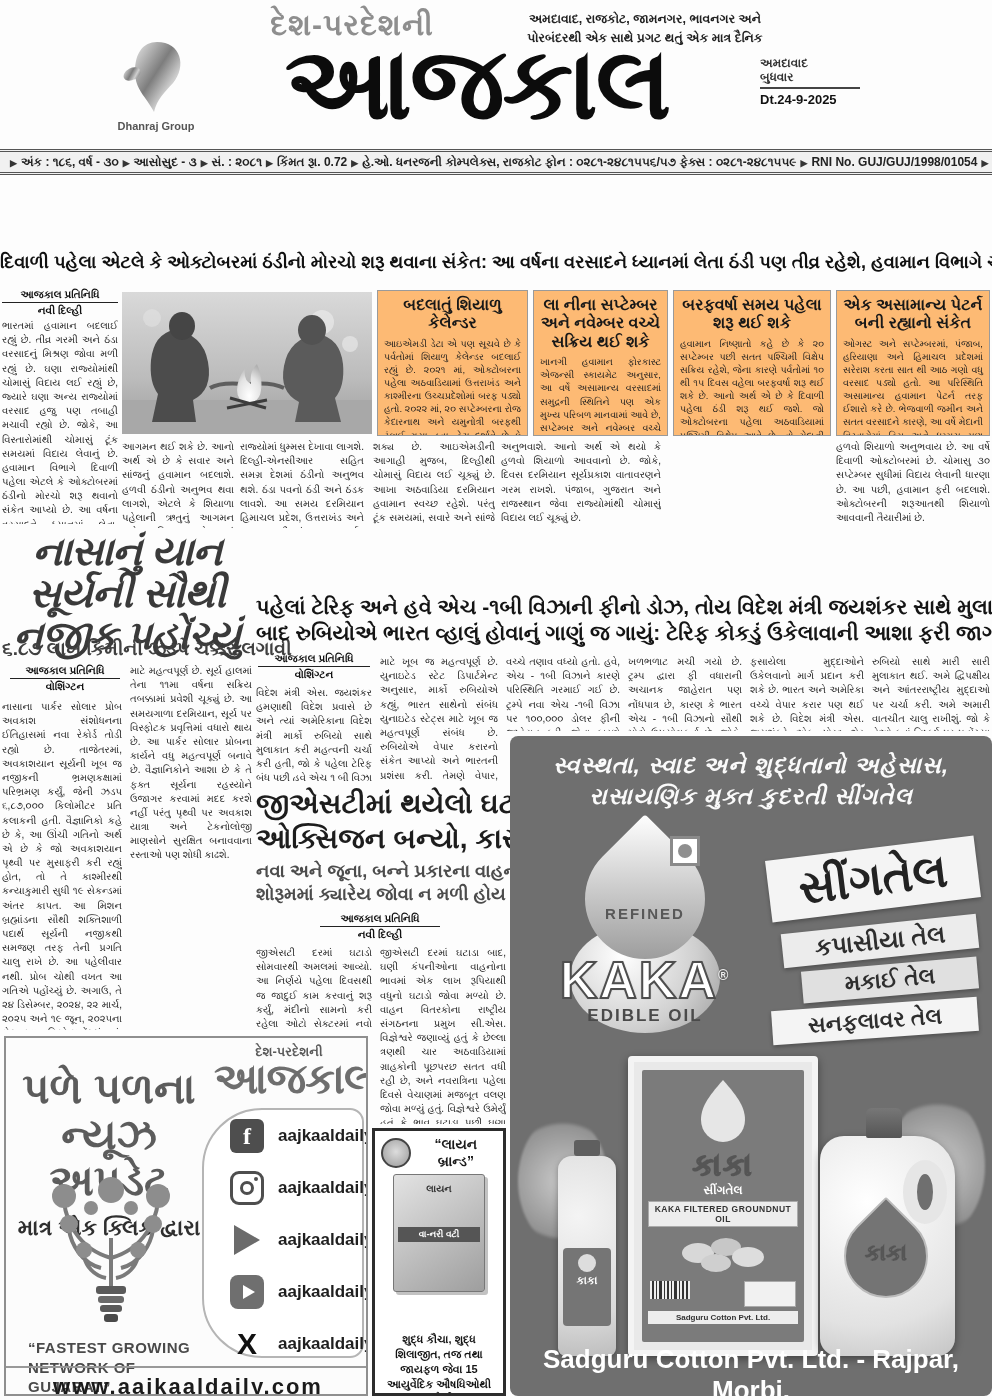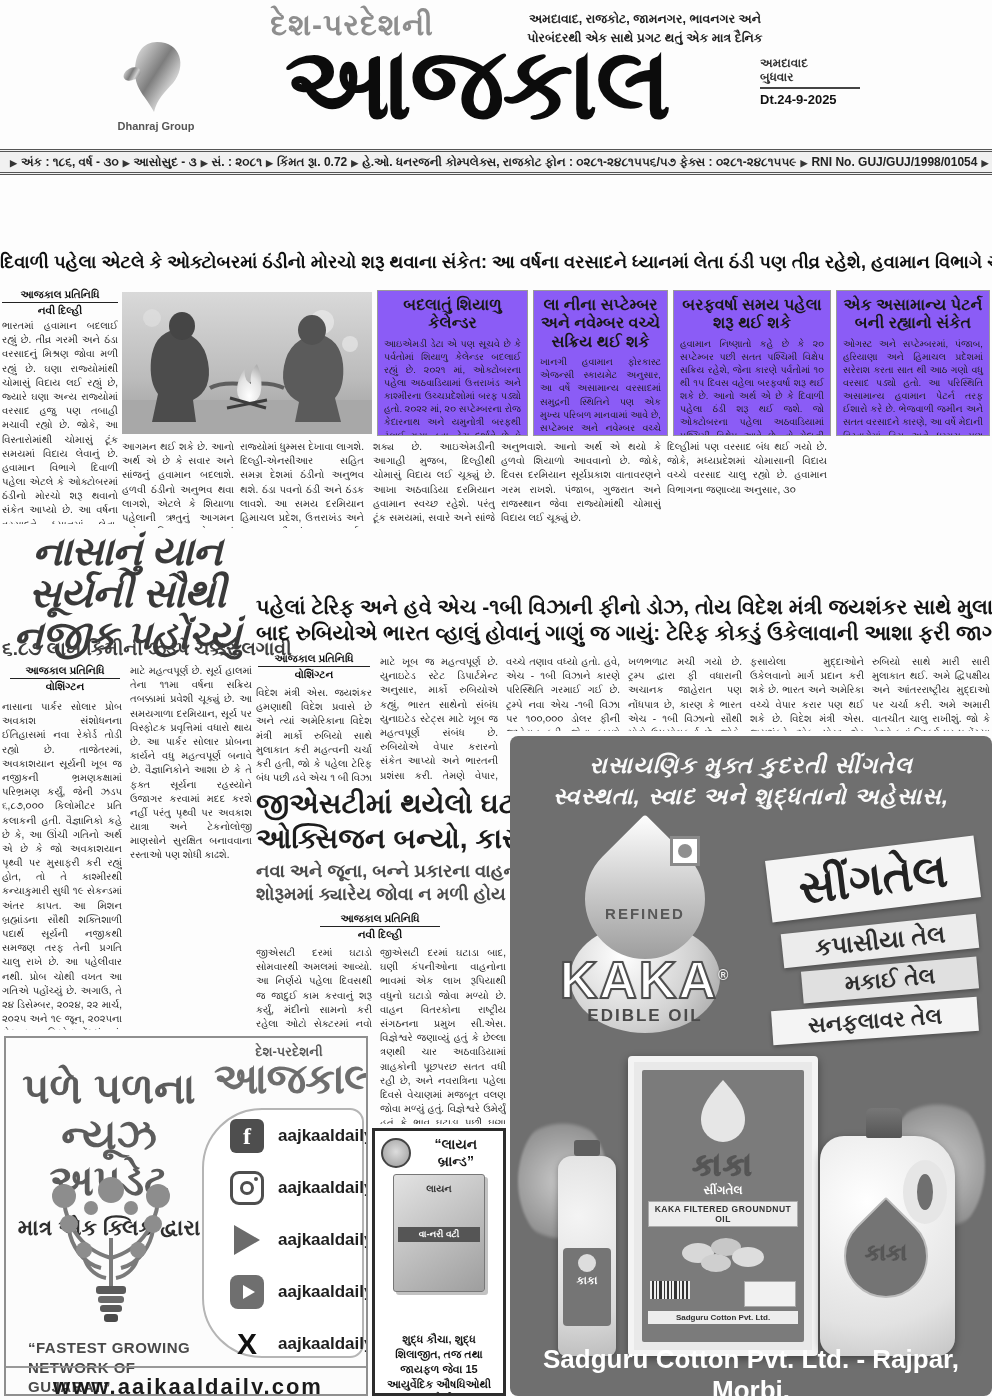--- a/index.html
+++ b/index.html
@@ -23,21 +23,21 @@
   .infobar .mk { color:#333; font-size:9px; margin:0 4px; }
 
   
   .lead-head { font-size:47px; font-weight:900; color:#3c3c3c; text-align:center; white-space:nowrap; letter-spacing:-1px; }
   .lead-sub { font-size:18px; font-weight:bold; color:#101010; text-align:center; white-space:nowrap; }
   .byline { text-align:center; font-size:10.5px; font-weight:bold; color:#111; border-bottom:1.5px solid #222; padding-bottom:1px; }
   .dateline { text-align:center; font-size:10.5px; font-weight:bold; color:#111; padding:1px 0 2px; }
   .jtext { font-size:10px; line-height:1.42; text-align:justify; color:#1c1c1c; overflow:hidden; }
 
   
-  .substory { border:1px solid #9a9a9a; background:#8b5cf6; padding:5px 6px; overflow:hidden; }
+  .substory { border:1px solid #9a9a9a; background:#fdba74; padding:5px 6px; overflow:hidden; }
   .substory h3 { font-size:16px; font-weight:900; color:#181818; text-align:center; line-height:1.15; margin-bottom:4px; }
   .substory p { font-size:9.5px; line-height:1.38; text-align:justify; color:#1c1c1c; }
 
   .nasa-head { font-size:40px; font-weight:700; font-style:italic; color:#3a3a3a; line-height:1.05; letter-spacing:-1px; }
   .nasa-sub { font-size:19px; font-weight:900; color:#404040; white-space:nowrap; }
   .us-head { font-size:44px; font-weight:900; color:#323232; text-align:center; white-space:nowrap; letter-spacing:-1px; }
   .us-sub { font-size:21px; font-weight:900; color:#141414; text-align:center; line-height:1.25; white-space:nowrap; }
   .gst-head { font-size:28px; font-weight:900; color:#1d1d1d; text-align:center; line-height:1.25; white-space:nowrap; }
   .gst-sub { font-size:18px; font-weight:900; color:#4c4c4c; text-align:center; line-height:1.3; white-space:nowrap; }
 
@@ -187,21 +187,21 @@
   </div>
   <div class="abs substory" style="left:836px;top:290px;width:154px;height:146px;">
     <h3>એક અસામાન્ય પેટર્ન બની રહ્યાનો સંકેત</h3>
     <p>ઓગસ્ટ અને સપ્ટેમ્બરમાં, પંજાબ, હરિયાણા અને હિમાચલ પ્રદેશમાં સરેરાશ કરતા સાત થી આઠ ગણો વધુ વરસાદ પડ્યો હતો. આ પરિસ્થિતિ અસામાન્ય હવામાન પેટર્ન તરફ ઈશારો કરે છે. ભેજવાળી જમીન અને સતત વરસાદને કારણે, આ વર્ષે મેદાની વિસ્તારોમાં હિમ અને ધુમ્મસ પણ સમય પહેલા આવી શકે છે. તેની અસર ખેતરના પાકથી લઈને પરિવહન સુધીની દરેક વસ્તુ પર પડશે.</p>
   </div>
 
   <div class="abs jtext" style="left:122px;top:440px;width:112px;height:88px;">આગમન થઈ શકે છે. આનો અર્થ એ છે કે સવાર અને સાંજનું હવામાન બદલાશે. હળવી ઠંડીનો અનુભવ થવા લાગશે, એટલે કે શિયાળા પહેલાની ઋતુનું આગમન થશે. દરમિયાન, નવેમ્બરમાં ઉત્તર ભારતના ઘણા</div>
   <div class="abs jtext" style="left:240px;top:440px;width:124px;height:88px;">રાજ્યોમાં ધુમ્મસ દેખાવા લાગશે. દિલ્હી-એનસીઆર સહિત સમગ્ર દેશમાં ઠંડીનો અનુભવ થશે. ઠંડા પવનો ઠંડી અને ઠંડક લાવશે. આ સમય દરમિયાન હિમાચલ પ્રદેશ, ઉત્તરાખંડ અને જમ્મુ-કાશ્મીરમાં પણ બરફવર્ષા</div>
   <div class="abs jtext" style="left:373px;top:440px;width:122px;height:84px;">શક્ય છે. આઇએમડીની આગાહી મુજબ, દિલ્હીથી ચોમાસું વિદાય લઈ ચૂક્યું છે. આખા અઠવાડિયા દરમિયાન હવામાન સ્વચ્છ રહેશે. પરંતુ ટૂંક સમયમાં, સવારે અને સાંજે હવામાનમાં ફેરફાર</div>
   <div class="abs jtext" style="left:501px;top:440px;width:160px;height:84px;">અનુભવાશે. આનો અર્થ એ થયો કે હળવો શિયાળો આવવાનો છે. જોકે, દિવસ દરમિયાન સૂર્યપ્રકાશ વાતાવરણને ગરમ રાખશે. પંજાબ, ગુજરાત અને રાજસ્થાન જેવા રાજ્યોમાંથી ચોમાસું વિદાય લઈ ચૂક્યું છે.</div>
-  <div class="abs jtext" style="left:667px;top:440px;width:160px;height:84px;">દિલ્હીમાં પણ વરસાદ બંધ થઈ ગયો છે. જોકે, મધ્યપ્રદેશમાં ચોમાસાની વિદાય વચ્ચે વરસાદ ચાલુ રહ્યો છે. હવામાન વિભાગના જણાવ્યા અનુસાર, ૩૦</div>
+  <div class="abs jtext" style="left:836px;top:440px;width:154px;height:84px;">હળવો શિયાળો અનુભવાય છે. આ વર્ષે દિવાળી ઓક્ટોબરમાં છે. ચોમાસુ ૩૦ સપ્ટેમ્બર સુધીમાં વિદાય લેવાની ધારણા છે. આ પછી, હવામાન ફરી બદલાશે. ઓક્ટોબરની શરૂઆતથી શિયાળો આવવાની તૈયારીમાં છે.</div>
 
   <div class="abs nasa-head" style="left:2px;top:530px;width:250px;text-align:center;">નાસાનું યાન સૂર્યની સૌથી નજીક પહોંચ્યું</div>
   <div class="abs nasa-sub" style="left:2px;top:638px;width:250px;text-align:center;">૬.૮૭ લાખ કિમીની ઝડપે ચક્કર લગાવી</div>
   <div class="abs" style="left:10px;top:664px;width:110px;">
     <div class="byline">આજકાલ પ્રતિનિધિ</div>
     <div class="dateline">વોશિંગ્ટન</div>
   </div>
   <div class="abs jtext" style="left:2px;top:700px;width:120px;height:330px;">નાસાના પાર્કર સોલાર પ્રોબ અવકાશ સંશોધનના ઈતિહાસમાં નવા રેકોર્ડ તોડી રહ્યો છે. તાજેતરમાં, અવકાશયાન સૂર્યની ખૂબ જ નજીકની ભ્રમણકક્ષામાં પરિભ્રમણ કર્યું, જેની ઝડપ ૬,૮૭,૦૦૦ કિલોમીટર પ્રતિ કલાકની હતી. વૈજ્ઞાનિકો કહે છે કે, આ ઊંચી ગતિનો અર્થ એ છે કે જો અવકાશયાન પૃથ્વી પર મુસાફરી કરી રહ્યું હોત, તો તે કાશ્મીરથી કન્યાકુમારી સુધી ૧૯ સેકન્ડમાં અંતર કાપત. આ મિશન બ્રહ્માંડના સૌથી શક્તિશાળી પદાર્થ સૂર્યની નજીકથી સમજણ તરફ તેની પ્રગતિ ચાલુ રાખે છે. આ પહેલીવાર નથી. પ્રોબ ચોથી વખત આ ગતિએ પહોંચ્યું છે. અગાઉ, તે ૨૪ ડિસેમ્બર, ૨૦૨૪, ૨૨ માર્ચ, ૨૦૨૫ અને ૧૯ જૂન, ૨૦૨૫ના રોજ આ ગતિએ પહોંચ્યું હતું. પાર્કર સોલાર પ્રોબ સૂર્યના વાતાવરણમાંથી પસાર થઈ રહ્યું છે. ત્યાંથી, તે સૌર પવનની જ્વાળાઓ અને કોરોનલ માસ ઇજેક્શન જેવી ઘટનાઓનું નજીકથી નિરીક્ષણ કરી રહ્યું છે. આ માહિતી પૃથ્વી પર અવકાશ હવામાનની અસરને સમજવા અને આગાહી કરવા</div>
   <div class="abs jtext" style="left:130px;top:664px;width:122px;height:366px;">માટે મહત્વપૂર્ણ છે. સૂર્ય હાલમાં તેના ૧૧મા વર્ષના સક્રિય તબક્કામાં પ્રવેશી ચૂક્યું છે. આ સમયગાળા દરમિયાન, સૂર્ય પર વિસ્ફોટક પ્રવૃત્તિમાં વધારો થાય છે. આ પાર્કર સોલાર પ્રોબના કાર્યને વધુ મહત્વપૂર્ણ બનાવે છે. વૈજ્ઞાનિકોને આશા છે કે તે ફક્ત સૂર્યના રહસ્યોને ઉજાગર કરવામાં મદદ કરશે નહીં પરંતુ પૃથ્વી પર અવકાશ યાત્રા અને ટેકનોલોજી માણસોને સુરક્ષિત બનાવવાના રસ્તાઓ પણ શોધી કાઢશે.</div>
 
@@ -230,22 +230,22 @@
   </div>
   <div class="abs" style="left:320px;top:912px;width:120px;">
     <div class="byline">આજકાલ પ્રતિનિધિ</div>
     <div class="dateline">નવી દિલ્હી</div>
   </div>
   <div class="abs jtext" style="left:256px;top:946px;width:116px;height:84px;">જીએસટી દરમાં ઘટાડો સોમવારથી અમલમાં આવ્યો. આ નિર્ણયે પહેલા દિવસથી જ જાદુઈ કામ કરવાનું શરૂ કર્યું, મંદીનો સામનો કરી રહેલા ઓટો સેક્ટરમાં નવો પ્રાણ ફૂક્યો. જીએસટી સુધારાના પહેલા જ દિવસે રેકોર્ડ વાહનોનું વેચાણ જોવા મળ્યું, પછી ભલે તે નવા હોય કે વપરાયેલા વાહનો માટે. દરમાં ઘટાડા બાદ, નાની કારના શોરૂમમાં ઉમટી પડ્યા. ઘણી કંપનીઓએ કહ્યું કે તેમણે વર્ષોથી કાર માટે આટલો પ્રતિસાદ જોયો નથી.</div>
   <div class="abs jtext" style="left:380px;top:946px;width:126px;height:178px;">જીએસટી દરમાં ઘટાડા બાદ, ઘણી કંપનીઓના વાહનોના ભાવમાં એક લાખ રૂપિયાથી વધુનો ઘટાડો જોવા મળ્યો છે. વાહન વિતરકોના રાષ્ટ્રીય સંગઠનના પ્રમુખ સી.એસ. વિજ્ઞેશ્વરે જણાવ્યું હતું કે છેલ્લા ત્રણથી ચાર અઠવાડિયામાં ગ્રાહકોની પૂછપરછ સતત વધી રહી છે, અને નવરાત્રિના પહેલા દિવસે વેચાણમાં મજબૂત વલણ જોવા મળ્યું હતું. વિજ્ઞેશ્વરે ઉમેર્યું હતું કે ભાવ ઘટાડા પછી ઘણા ગ્રાહકો હવે ઉચ્ચ કક્ષાની કાર ખરીદવાની યોજના બનાવી રહ્યા છે. કરવેરા સુધારા અંગે, વિજ્ઞેશ્વરે કહ્યું કે આ સુધારો ફક્ત આ તહેવારોની મોસમ માટે જ નહીં પરંતુ આવનારા વર્ષો માટે ઉદ્યોગ માટે ફાયદાકારક સાબિત થશે.</div>
 
   <div class="abs kaka" style="left:510px;top:736px;width:482px;height:660px;">
     <div style="padding-top:14px;">
+      <div class="kaka-tag">સ્વસ્થતા, સ્વાદ અને શુદ્ધતાનો અહેસાસ,</div>
       <div class="kaka-tag">રાસાયણિક મુક્ત કુદરતી સીંગતેલ</div>
-      <div class="kaka-tag">સ્વસ્થતા, સ્વાદ અને શુદ્ધતાનો અહેસાસ,</div>
     </div>
 
     <div class="abs" style="left:30px;top:95px;width:210px;height:210px;">
       <div class="dropball" style="left:30px;top:92px;"></div>
       <div class="drop" style="left:45px;top:8px;"></div>
       <div class="abs" style="left:0;top:74px;width:210px;">
         <div class="kaka-refined">REFINED</div>
         <div class="kaka-brand"><span>KAKA</span><sup style="font-size:14px;-webkit-text-stroke:0;color:#eee;">®</sup></div>
         <div class="kaka-edible">EDIBLE OIL</div>
       </div>

